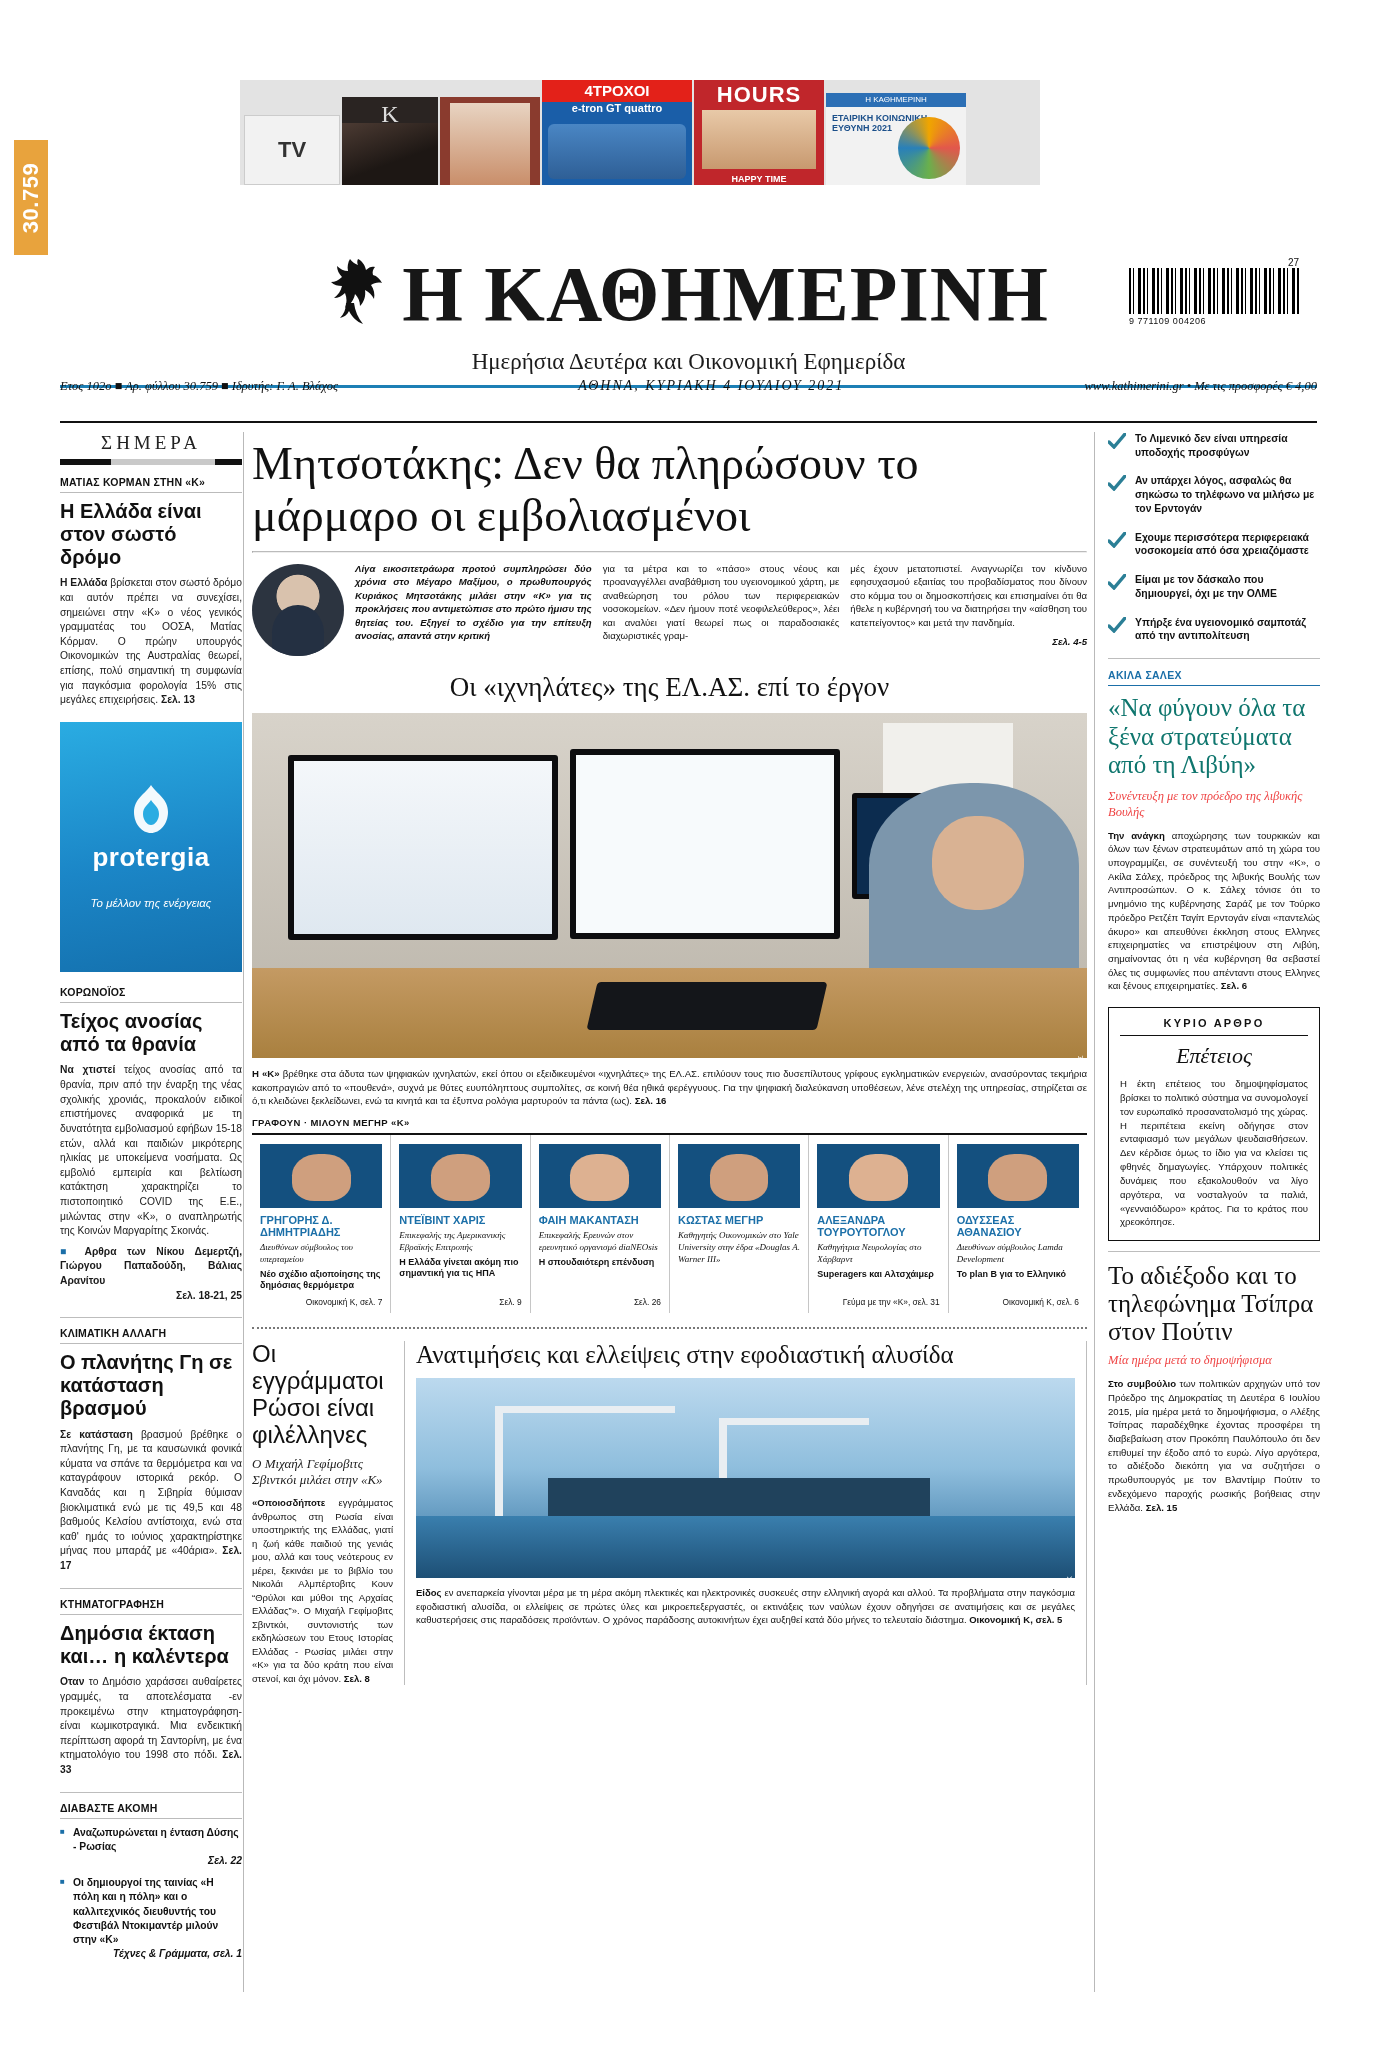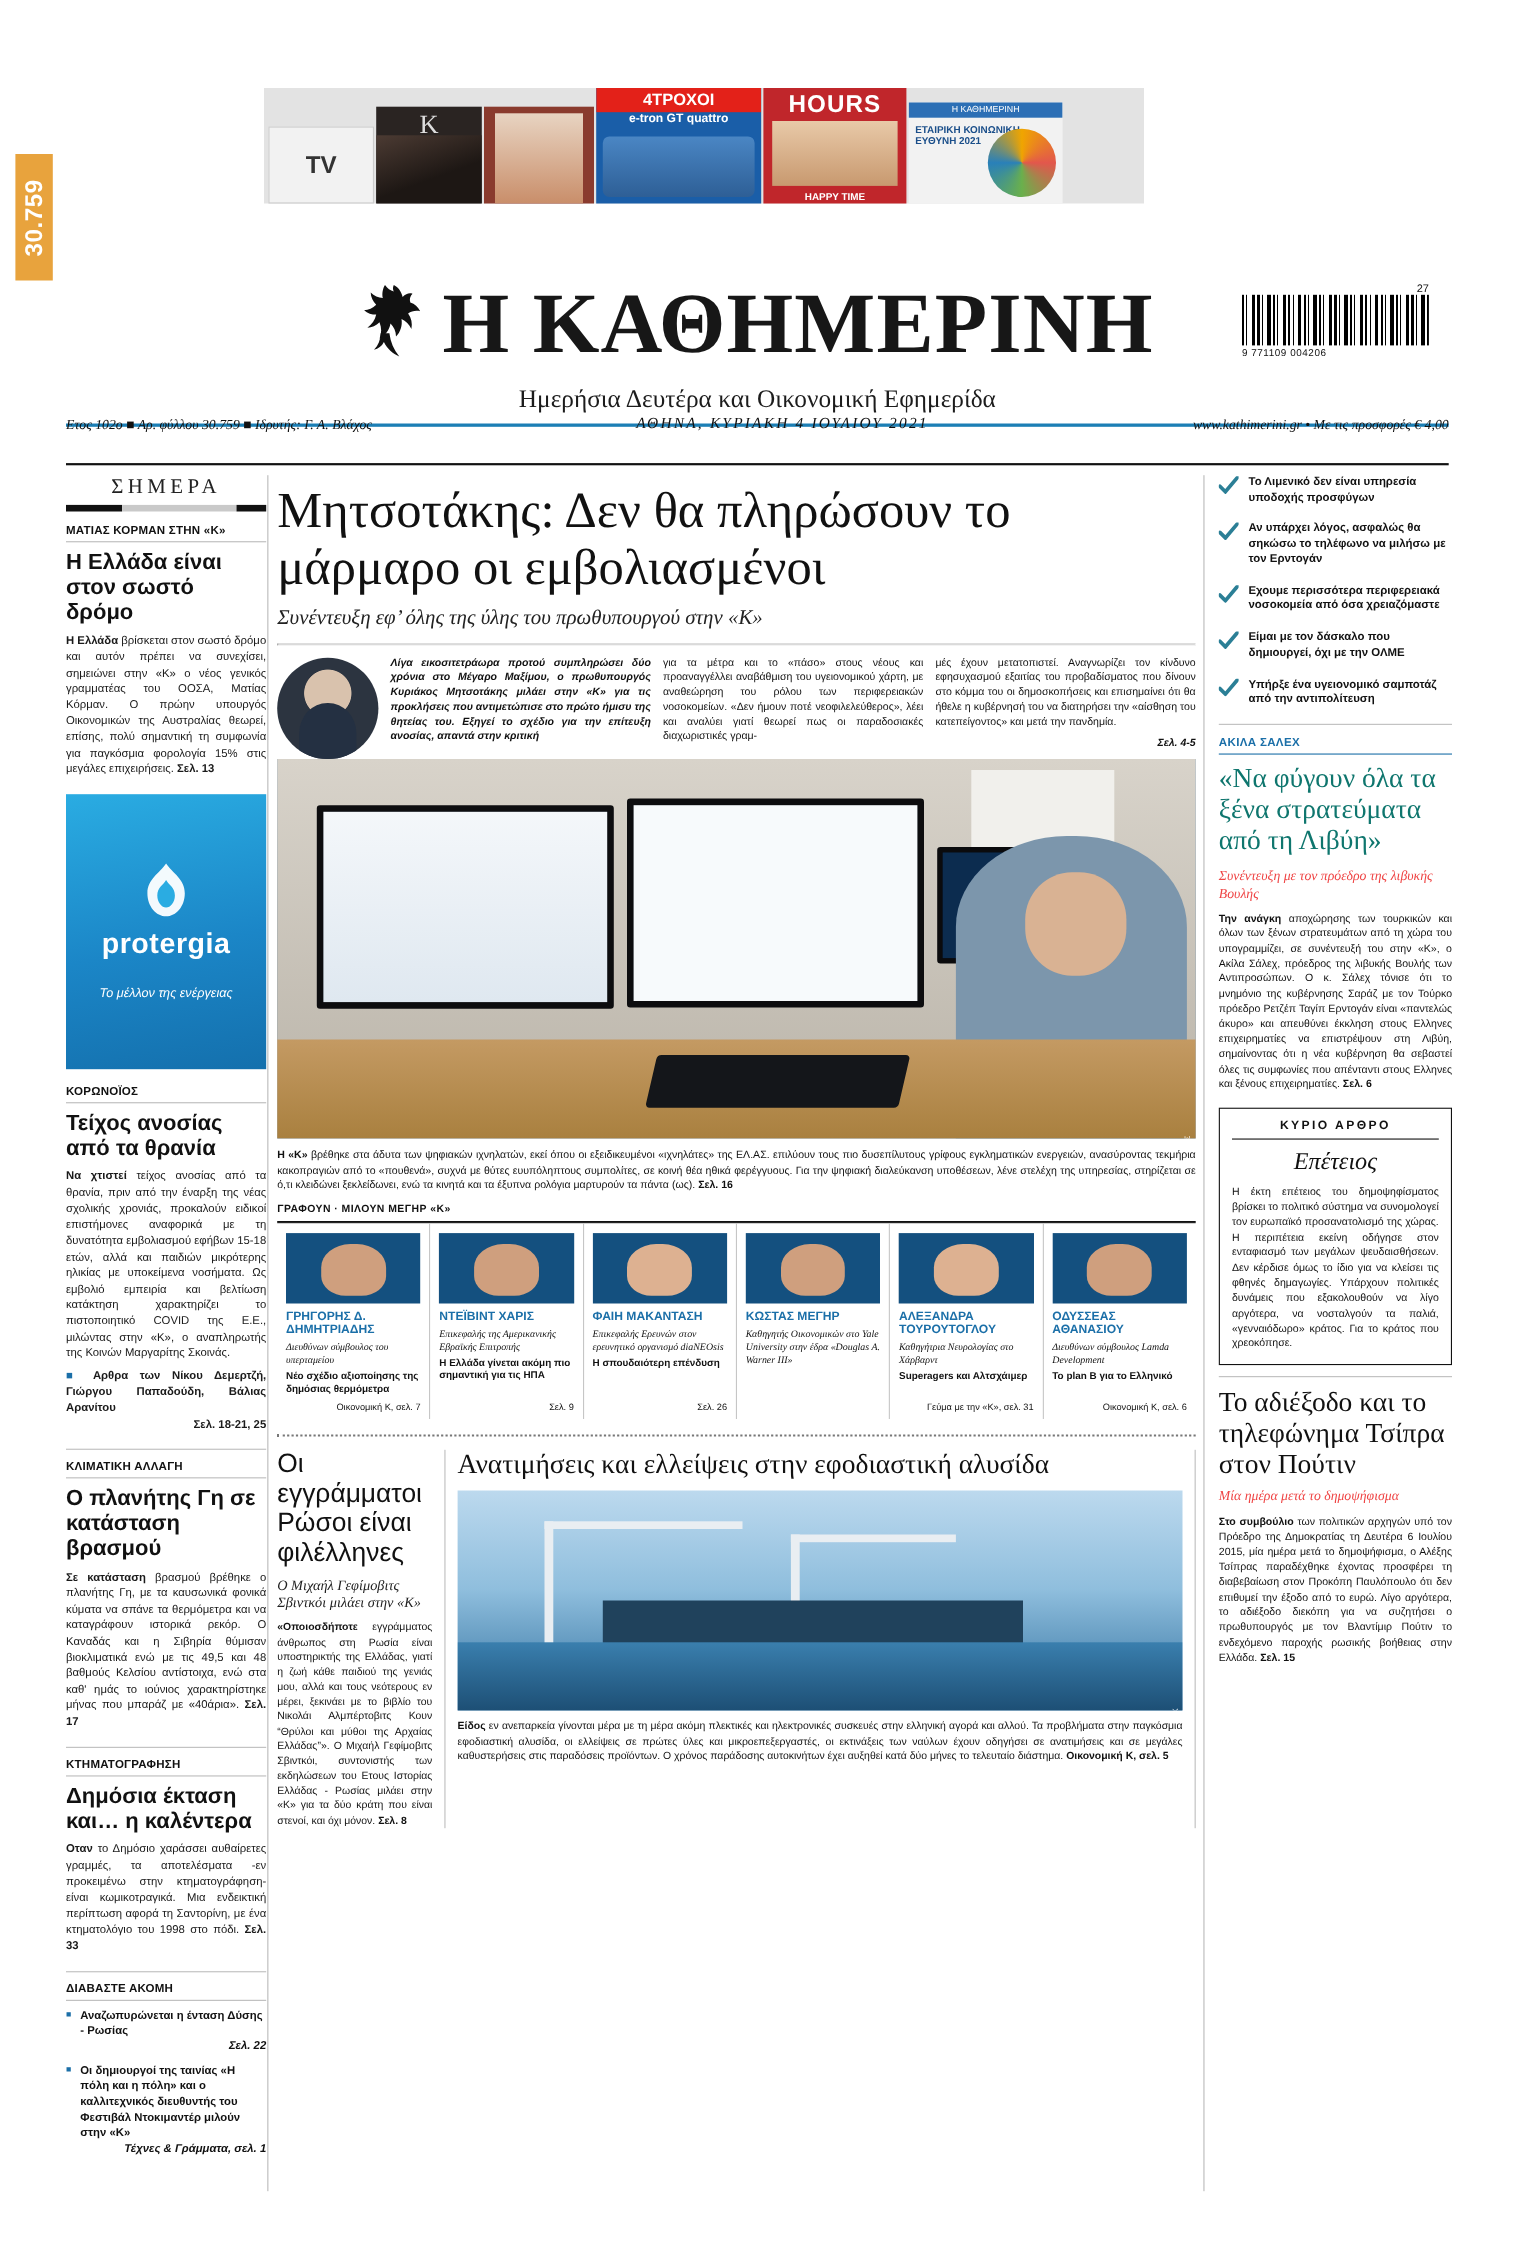--- a/index.html
+++ b/index.html
@@ -394,37 +394,37 @@
       <li>
         <b>Οι δημιουργοί της ταινίας «Η πόλη και η πόλη» και ο καλλιτεχνικός διευθυντής του Φεστιβάλ Ντοκιμαντέρ μιλούν στην «Κ»</b>
         <span class="page-ref" style="display:block;text-align:right;">Τέχνες &amp; Γράμματα, σελ. 1</span>
       </li>
     </ul>
   </div>
 
   <div class="col-mid" style="width:835px;">
 
     <h1 class="lead-h1">Μητσοτάκης: Δεν θα πληρώσουν το μάρμαρο οι εμβολιασμένοι</h1>
-    <div class="lead-sub">Συνέντευξη εφ’ όλης της ύλης του πρωθυπουργού στην «Κ»</div>
     <hr class="lead-rule">
 
     <div class="lead-body">
       <div class="portrait"></div>
       <div class="lead-col">
         <p><span class="lead-first-word">Λίγα εικοσιτετράωρα προτού συμπληρώσει δύο χρόνια στο Μέγαρο Μαξίμου, ο πρωθυπουργός Κυριάκος Μητσοτάκης μιλάει στην «Κ» για τις προκλήσεις που αντιμετώπισε στο πρώτο ήμισυ της θητείας του. Εξηγεί το σχέδιο για την επίτευξη ανοσίας, απαντά στην κριτική</span></p>
       </div>
       <div class="lead-col">
         <p>για τα μέτρα και το «πάσο» στους νέους και προαναγγέλλει αναβάθμιση του υγειονομικού χάρτη, με αναθεώρηση του ρόλου των περιφερειακών νοσοκομείων. «Δεν ήμουν ποτέ νεοφιλελεύθερος», λέει και αναλύει γιατί θεωρεί πως οι παραδοσιακές διαχωριστικές γραμ-</p>
       </div>
       <div class="lead-col">
         <p>μές έχουν μετατοπιστεί. Αναγνωρίζει τον κίνδυνο εφησυχασμού εξαιτίας του προβαδίσματος που δίνουν στο κόμμα του οι δημοσκοπήσεις και επισημαίνει ότι θα ήθελε η κυβέρνησή του να διατηρήσει την «αίσθηση του κατεπείγοντος» και μετά την πανδημία.</p>
         <div style="text-align:right;font-weight:bold;font-style:italic;">Σελ. 4-5</div>
       </div>
     </div>
 
+    <div class="feat-title">Οι «ιχνηλάτες» της ΕΛ.ΑΣ. επί το έργον</div>
     <div class="feat-photo">
       <div class="fp-wall"></div>
       <div class="fp-paper"></div>
       <div class="fp-mon1">
           <div class="scr"></div>
         </div>
       <div class="fp-mon2">
           <div class="scr"></div>
         </div>
       <div class="fp-mon3">

